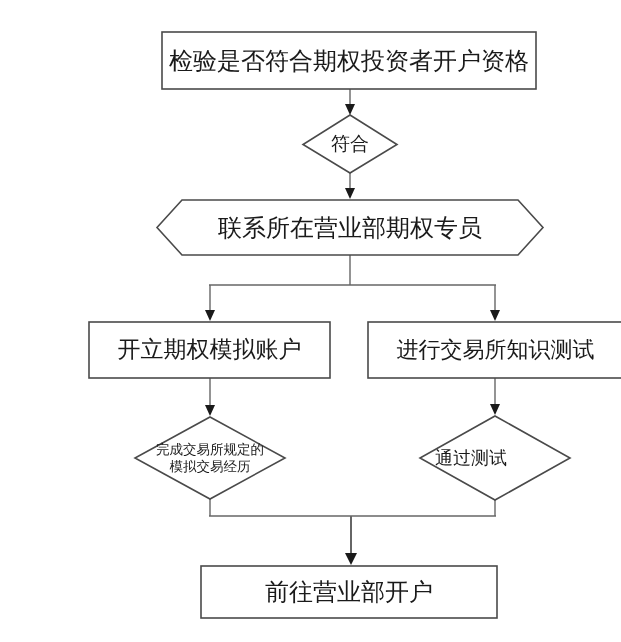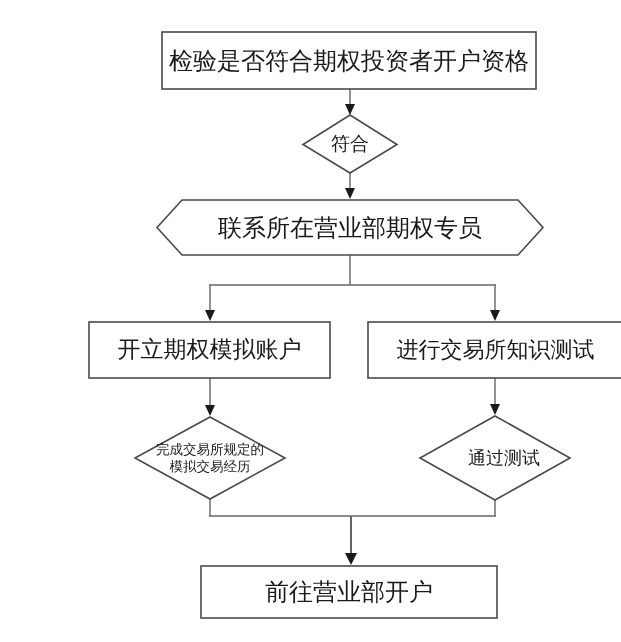--- a/index.html
+++ b/index.html
@@ -92,17 +92,17 @@
 
   <div class="lbl f23" style="left:49px; top:322px; width:241px; height:56px;">开立期权模拟账户</div>
 
   <div class="lbl f22" style="left:328px; top:322px; width:255px; height:56px;">进行交易所知识测试</div>
 
   <div class="lbl f14" style="left:95px; top:417px; width:150px; height:82px;">
     <div>完成交易所规定的</div>
     <div>模拟交易经历</div>
   </div>
 
-  <div class="lbl f18" style="left:389px; top:416px; width:150px; height:84px;text-align:right;">通过测试</div>
+  <div class="lbl f18" style="left:356px; top:416px; width:150px; height:84px;text-align:right;">通过测试</div>
 
   <div class="lbl f24" style="left:161px; top:566px; width:296px; height:52px;">前往营业部开户</div>
 
 </div>
 
 </body></html>

